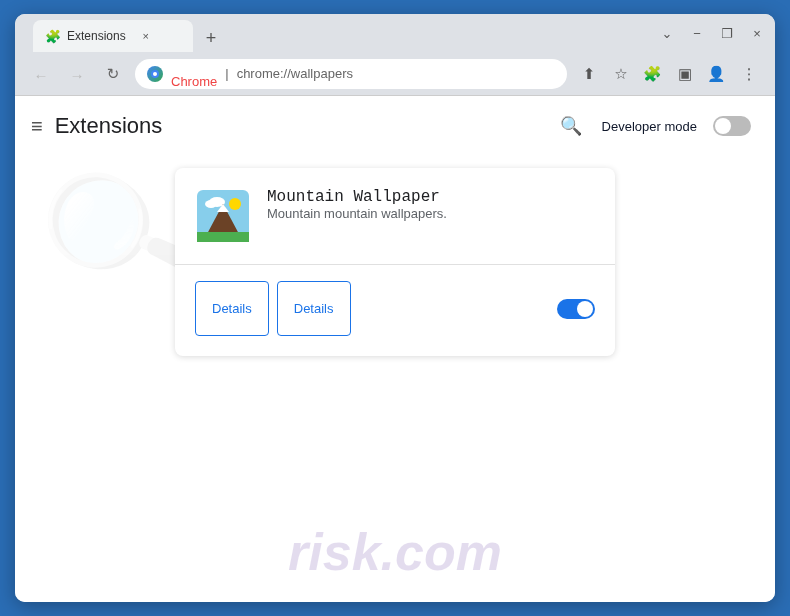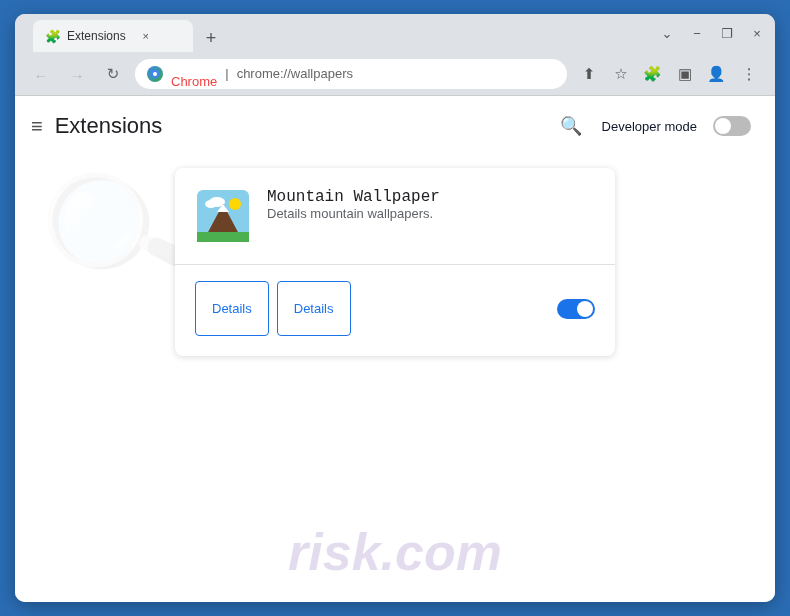--- a/index.html
+++ b/index.html
@@ -418,21 +418,21 @@
 
               <polygon points="10,44 26,14 42,44" fill="#6B4226"></polygon>
 
               <polygon points="20,22 26,14 32,22" fill="white"></polygon>
 
               <rect x="0" y="42" width="52" height="10" rx="0" fill="#4CAF50"></rect>
             </svg>
           </div>
           <div class="ext-info">
             <div class="ext-name">Mountain Wallpaper</div>
-            <div class="ext-desc">Details mountain wallpapers.</div>
+            <div class="ext-desc">Mountain mountain wallpapers.</div>
           </div>
         </div>
         <hr class="card-divider">
         <div class="card-bottom">
           <button class="card-btn">Details</button>
           <button class="card-btn">Details</button>
           <div class="spacer"></div>
           <div class="toggle on">
             <div class="knob"></div>
           </div>

